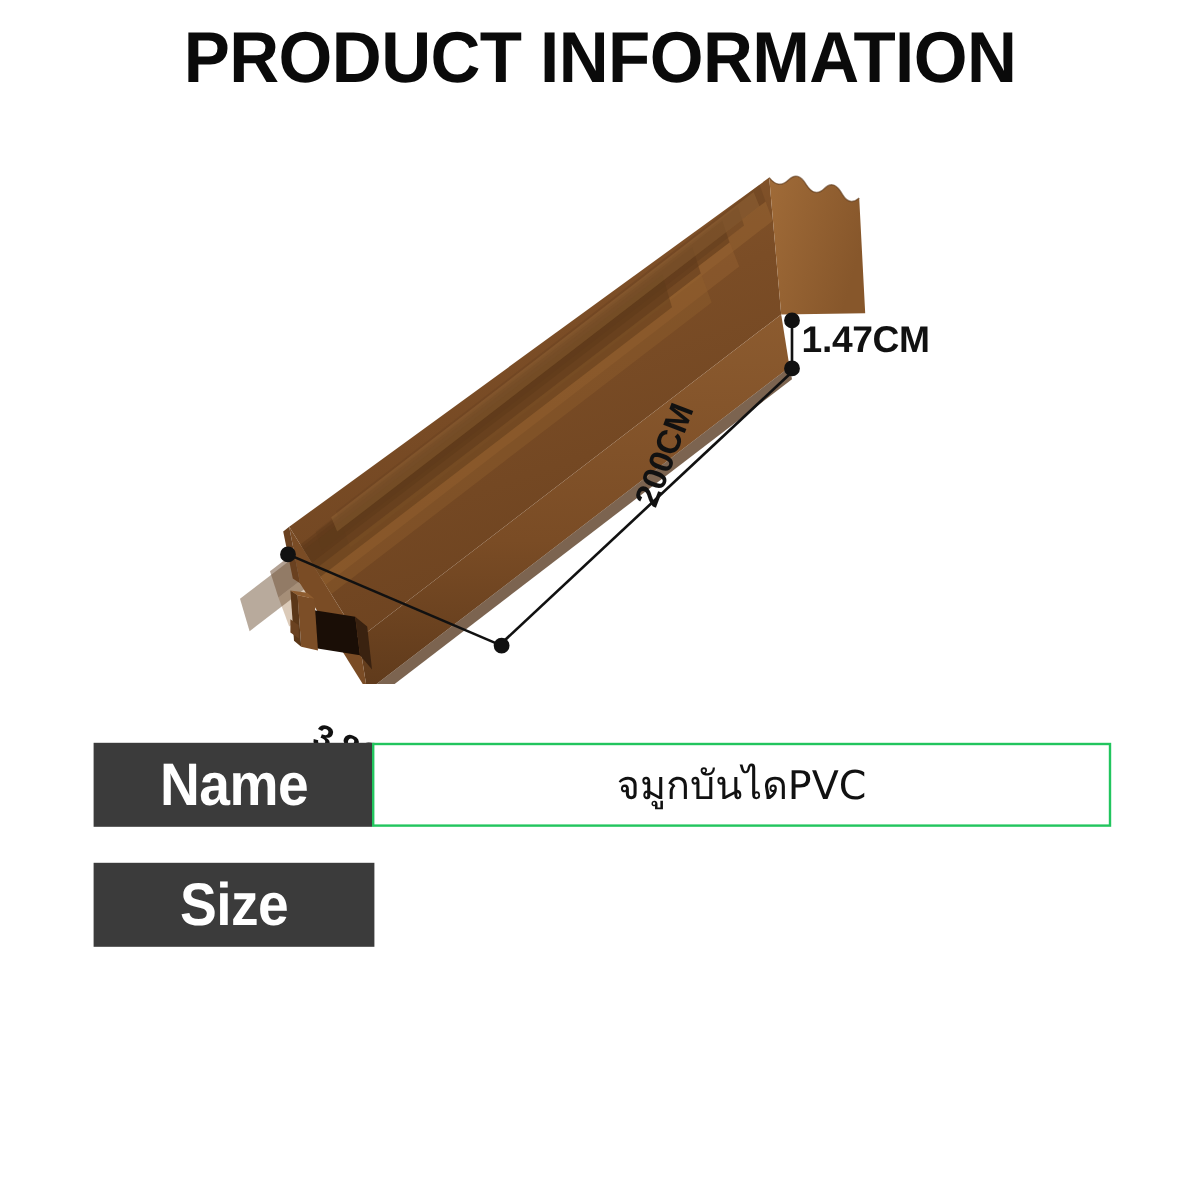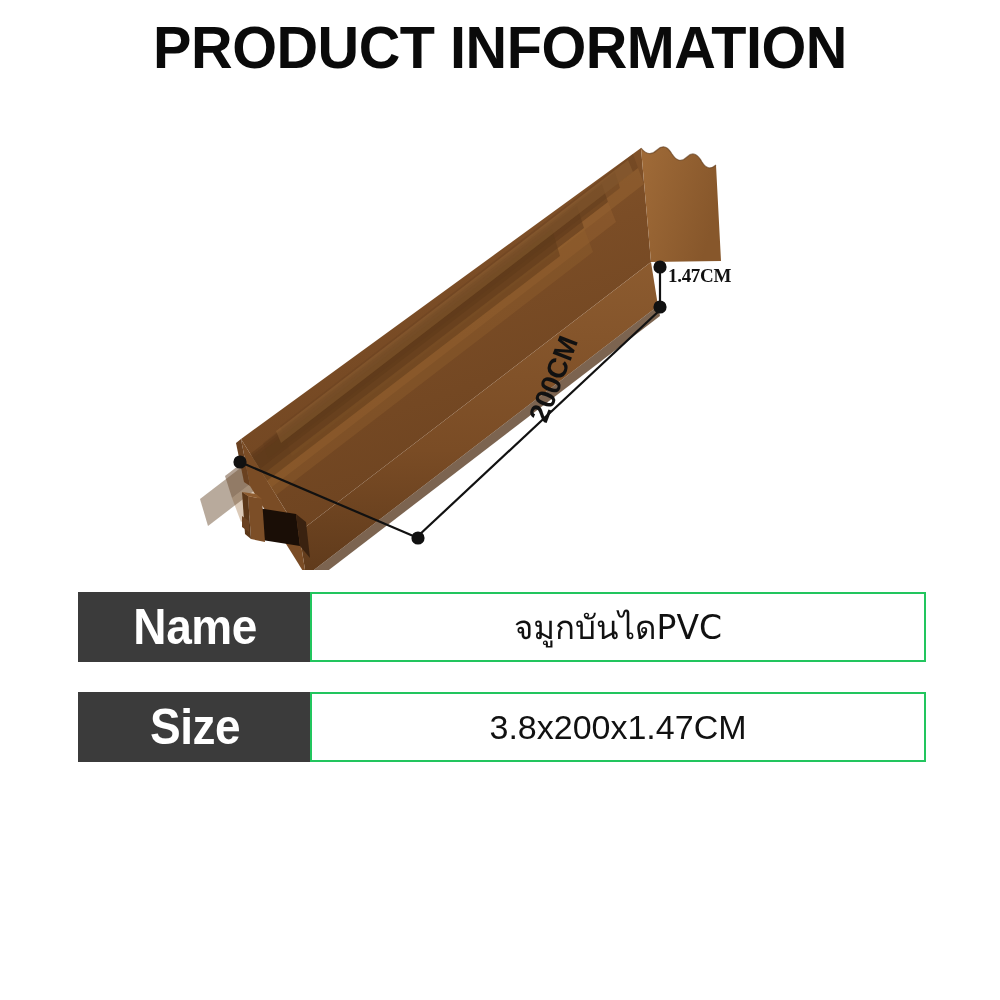--- a/index.html
+++ b/index.html
@@ -56,22 +56,21 @@
     position: absolute;
     font-family: "Liberation Sans", "DejaVu Sans", sans-serif;
     font-weight: 700;
     color: #111111;
     white-space: nowrap;
     letter-spacing: -0.3px;
   }
   #dim-height-label {
     left: 668px;
     top: 155px;
-    font-size: 19px;
-    font-family: Liberation Serif, serif;
+    font-size: 31px;
   }
   #dim-length-label {
     left: 523px;
     top: 305px;
     font-size: 28px;
     transform: rotate(-69deg);
     transform-origin: 0 0;
   }
   #dim-width-label {
     left: 268px;
@@ -85,20 +84,21 @@
   #spec-table {
     position: absolute;
     left: 78px;
     top: 592px;
     width: 850px;
   }
   .spec-row {
     position: relative;
     height: 70px;
     margin-bottom: 30px;
+    margin-top: 27px;
   }
   .spec-row:last-child { margin-bottom: 0; }
 
   .spec-label-cell {
     position: absolute;
     left: 0;
     top: 0;
     width: 234px;
     height: 70px;
     background: #3b3b3b;
@@ -273,19 +273,16 @@
     <div class="spec-value-cell">
       <span class="spec-value-text thai">จมูกบันไดPVC</span>
     </div>
   </div>
 
 
   <div class="spec-row">
     <div class="spec-label-cell">
       <span class="spec-label-text">Size</span>
     </div>
-    <div class="spec-value-cell">
-      <span class="spec-value-text">3.8x200x1.47CM</span>
-    </div>
   </div>
 
 
 </div>
 
 </body></html>

